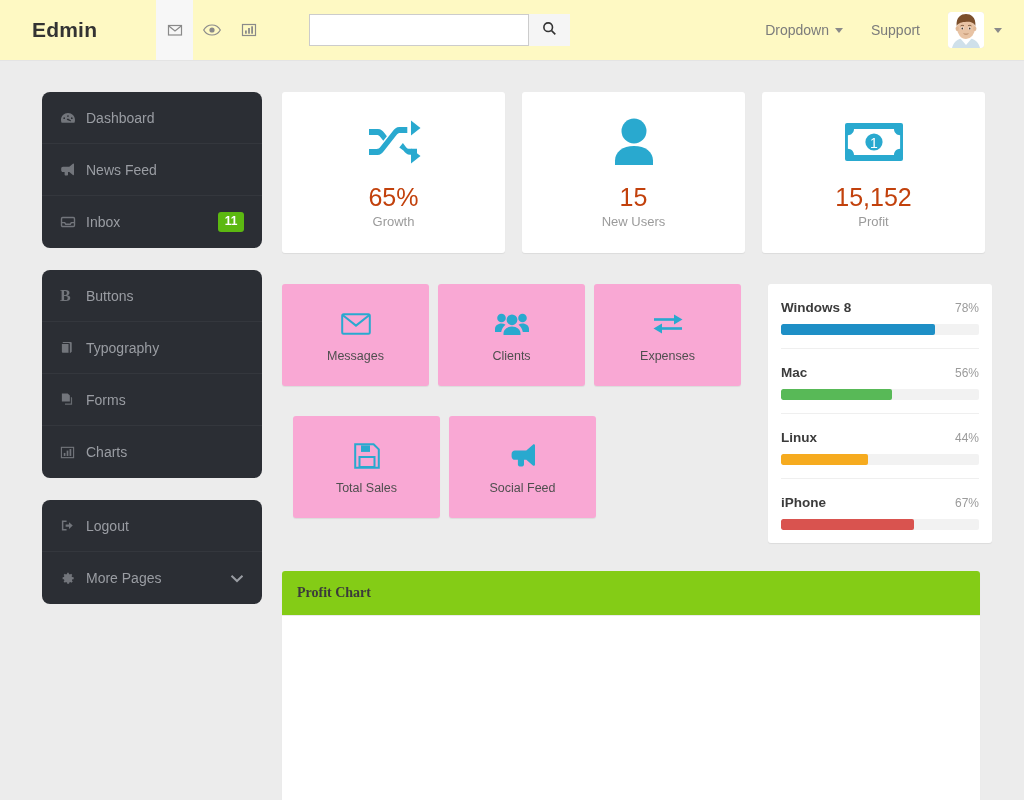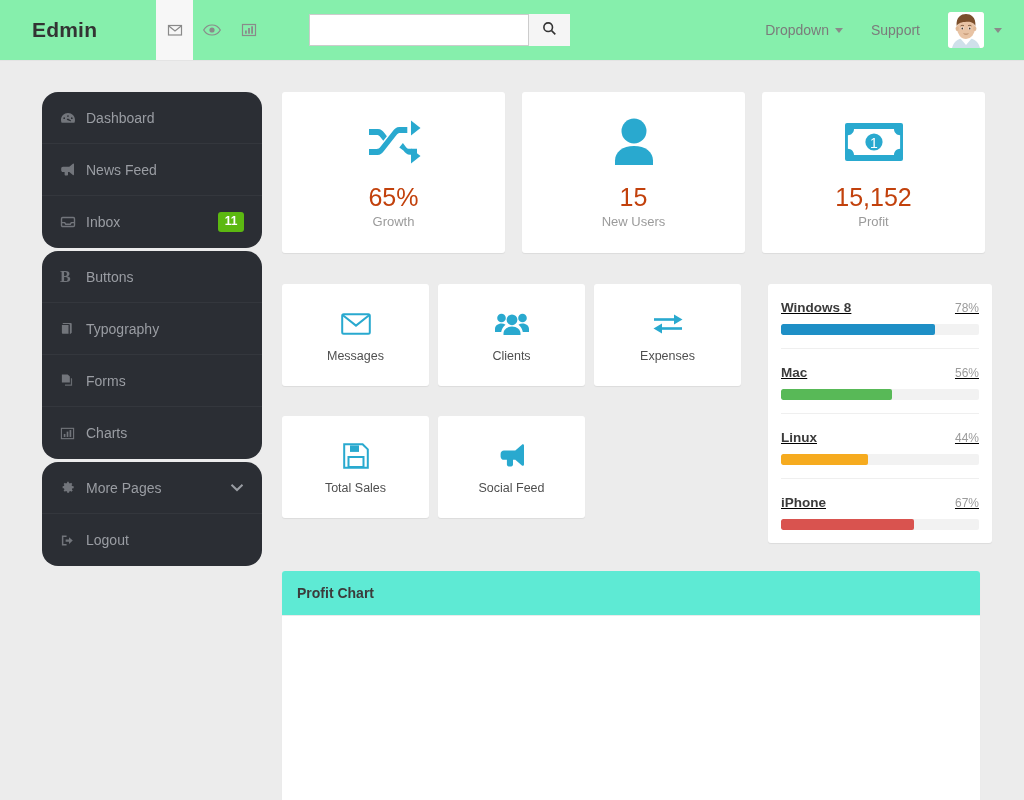--- a/index.html
+++ b/index.html
@@ -6,21 +6,21 @@
   html, body {
     width: 1024px; height: 800px;
     background: #ececec;
     font-family: "Liberation Sans", sans-serif;
     overflow: hidden;
   }
 
   
   .topbar {
     position: absolute; left: 0; top: 0; width: 1024px; height: 61px;
-    background: #86efac; border-bottom: 1px solid #e4e4e4;
+    background: #fef9c3; border-bottom: 1px solid #e4e4e4;
     display: flex; align-items: center; gap: 14px;
   }
   .brand {
     width: 110px; margin-left: 32px;
     font-size: 21px; font-weight: bold; color: #333333;
     letter-spacing: .2px;
   }
   .hdr-icons { display: flex; align-items: center; height: 60px; }
   .hdr-icon {
     width: 37px; height: 60px;
@@ -65,22 +65,22 @@
   .avatar {
     width: 36px; height: 36px; border-radius: 3px;
     overflow: hidden; position: relative; background: #ded4c6;
   }
 
   
   .sidebar {
     position: absolute; left: 42px; top: 92px; width: 220px;
   }
   .nav-group {
-    background: #2b2e34; border-radius: 16px; overflow: hidden;
-    margin-bottom: 3px;
+    background: #2b2e34; border-radius: 8px; overflow: hidden;
+    margin-bottom: 22px;
   }
   .nav-item {
     height: 52px; display: flex; align-items: center;
     padding: 0 18px; cursor: pointer;
     border-bottom: 1px solid #34373d;
     color: #9a9da3; font-size: 14px;
   }
   .nav-item:last-child { border-bottom: none; }
   .nav-ico {
     width: 26px; display: flex; align-items: center;
@@ -106,55 +106,56 @@
     display: flex; flex-direction: column; align-items: center;
     justify-content: center;
   }
   .stat-icon { color: #29a9cf; margin-bottom: 16px; height: 52px; display:flex; align-items:center;}
   .stat-value { font-size: 25px; color: #c2410c; line-height: 1.1; }
   .stat-label { font-size: 13px; color: #9b9b9b; margin-top: 3px; }
 
   .lower { display: flex; gap: 16px; margin-top: 31px; }
   .tiles { width: 470px; }
   .tile-row { display: flex; gap: 9px; margin-bottom: 30px; }
-  .tile-row:last-child { margin-bottom: 0; }
+  .tile-row:last-child { margin-bottom: 0; margin-left: 11px; }
   .tile {
-    width: 147px; height: 102px; background: #ffffff; border-radius: 3px;
+    width: 147px; height: 102px; background: #f9a8d4; border-radius: 3px;
     box-shadow: 0 1px 1px rgba(0,0,0,.07);
     display: flex; flex-direction: column; align-items: center;
     justify-content: center; cursor: pointer;
   }
   .tile-icon { color: #29a9cf; height: 34px; display: flex; align-items: center; }
   .tile-label { font-size: 12.5px; color: #4f4f4f; margin-top: 8px; }
 
   .progress-panel {
     width: 224px; background: #fff; border-radius: 3px;
     box-shadow: 0 1px 1px rgba(0,0,0,.07);
     padding: 0 13px;
   }
-  .prog-item { padding: 16px 0 13px 0; border-bottom: 1px solid #efefef; text-decoration: underline; }
+  .prog-item { padding: 16px 0 13px 0; border-bottom: 1px solid #efefef; }
   .prog-item:last-child { border-bottom: none; }
   .prog-head { display: flex; justify-content: space-between; align-items: baseline; }
   .prog-name { font-size: 13.5px; font-weight: bold; color: #3b3b3b; }
   .prog-pct { font-size: 12px; color: #9b9b9b; }
   .prog-track {
     height: 11px; background: #f2f2f2; border-radius: 2px;
     margin-top: 9px; overflow: hidden;
   }
   .prog-fill { height: 100%; border-radius: 2px; }
 
   .chart-panel {
     margin-top: 28px; width: 698px; background: #fff; border-radius: 3px;
     box-shadow: 0 1px 1px rgba(0,0,0,.07);
     min-height: 240px;
   }
   .chart-head {
-    height: 45px; background: #5eead4; border-bottom: 1px solid #eaeaea;
+    height: 45px; background: #84cc16; border-bottom: 1px solid #eaeaea;
     display: flex; align-items: center; padding: 0 15px;
     border-radius: 3px 3px 0 0;
+    font-family: Liberation Serif, serif;
   }
   .chart-title { font-size: 14px; font-weight: bold; color: #3b3b3b; }
   .chart-body { height: 210px; background: #fff; }
 </style>
 </head>
 <body>
 
 <div class="topbar">
   <div class="brand">Edmin</div>
 
@@ -294,38 +295,38 @@
         </svg>
       </span>
       <span class="nav-label">Charts</span>
     </div>
   </div>
 
   <div class="nav-group">
     <div class="nav-item">
       <span class="nav-ico">
         <svg width="15" height="15" viewBox="0 0 16 16" fill="currentColor">
+          <path d="M2 2.6h5v1.6H3.6v7.6H7v1.6H2V2.6z"></path>
+          <path d="M9.6 4.4 13.6 8l-4 3.6V9.2H6V6.8h3.6V4.4z"></path>
+        </svg>
+      </span>
+      <span class="nav-label">Logout</span>
+    </div>
+    <div class="nav-item">
+      <span class="nav-ico">
+        <svg width="15" height="15" viewBox="0 0 16 16" fill="currentColor">
           <path d="M8 5.2A2.8 2.8 0 1 0 8 10.8 2.8 2.8 0 0 0 8 5.2zm6.2 1.5l-1.4-.2a5 5 0 0 0-.5-1.2l.9-1.1-1.4-1.4-1.1.9a5 5 0 0 0-1.2-.5l-.2-1.4H7.7l-.2 1.4a5 5 0 0 0-1.2.5l-1.1-.9-1.4 1.4.9 1.1a5 5 0 0 0-.5 1.2l-1.4.2v2l1.4.2a5 5 0 0 0 .5 1.2l-.9 1.1 1.4 1.4 1.1-.9a5 5 0 0 0 1.2.5l.2 1.4h2l.2-1.4a5 5 0 0 0 1.2-.5l1.1.9 1.4-1.4-.9-1.1a5 5 0 0 0 .5-1.2l1.4-.2v-2z"></path>
         </svg>
       </span>
       <span class="nav-label">More Pages</span>
       <span class="nav-chevron">
         <svg width="14" height="9" viewBox="0 0 14 9" fill="none" stroke="currentColor" stroke-width="2">
           <path d="M1.5 1.8 L7 7 L12.5 1.8"></path>
         </svg>
       </span>
-    </div>
-    <div class="nav-item">
-      <span class="nav-ico">
-        <svg width="15" height="15" viewBox="0 0 16 16" fill="currentColor">
-          <path d="M2 2.6h5v1.6H3.6v7.6H7v1.6H2V2.6z"></path>
-          <path d="M9.6 4.4 13.6 8l-4 3.6V9.2H6V6.8h3.6V4.4z"></path>
-        </svg>
-      </span>
-      <span class="nav-label">Logout</span>
     </div>
   </div>
 </div>
 
 <div class="main">
 
   <div class="stat-row">
     <div class="stat-card">
       <div class="stat-icon">
         <svg width="54" height="46" viewBox="0 0 54 46" fill="currentColor">

